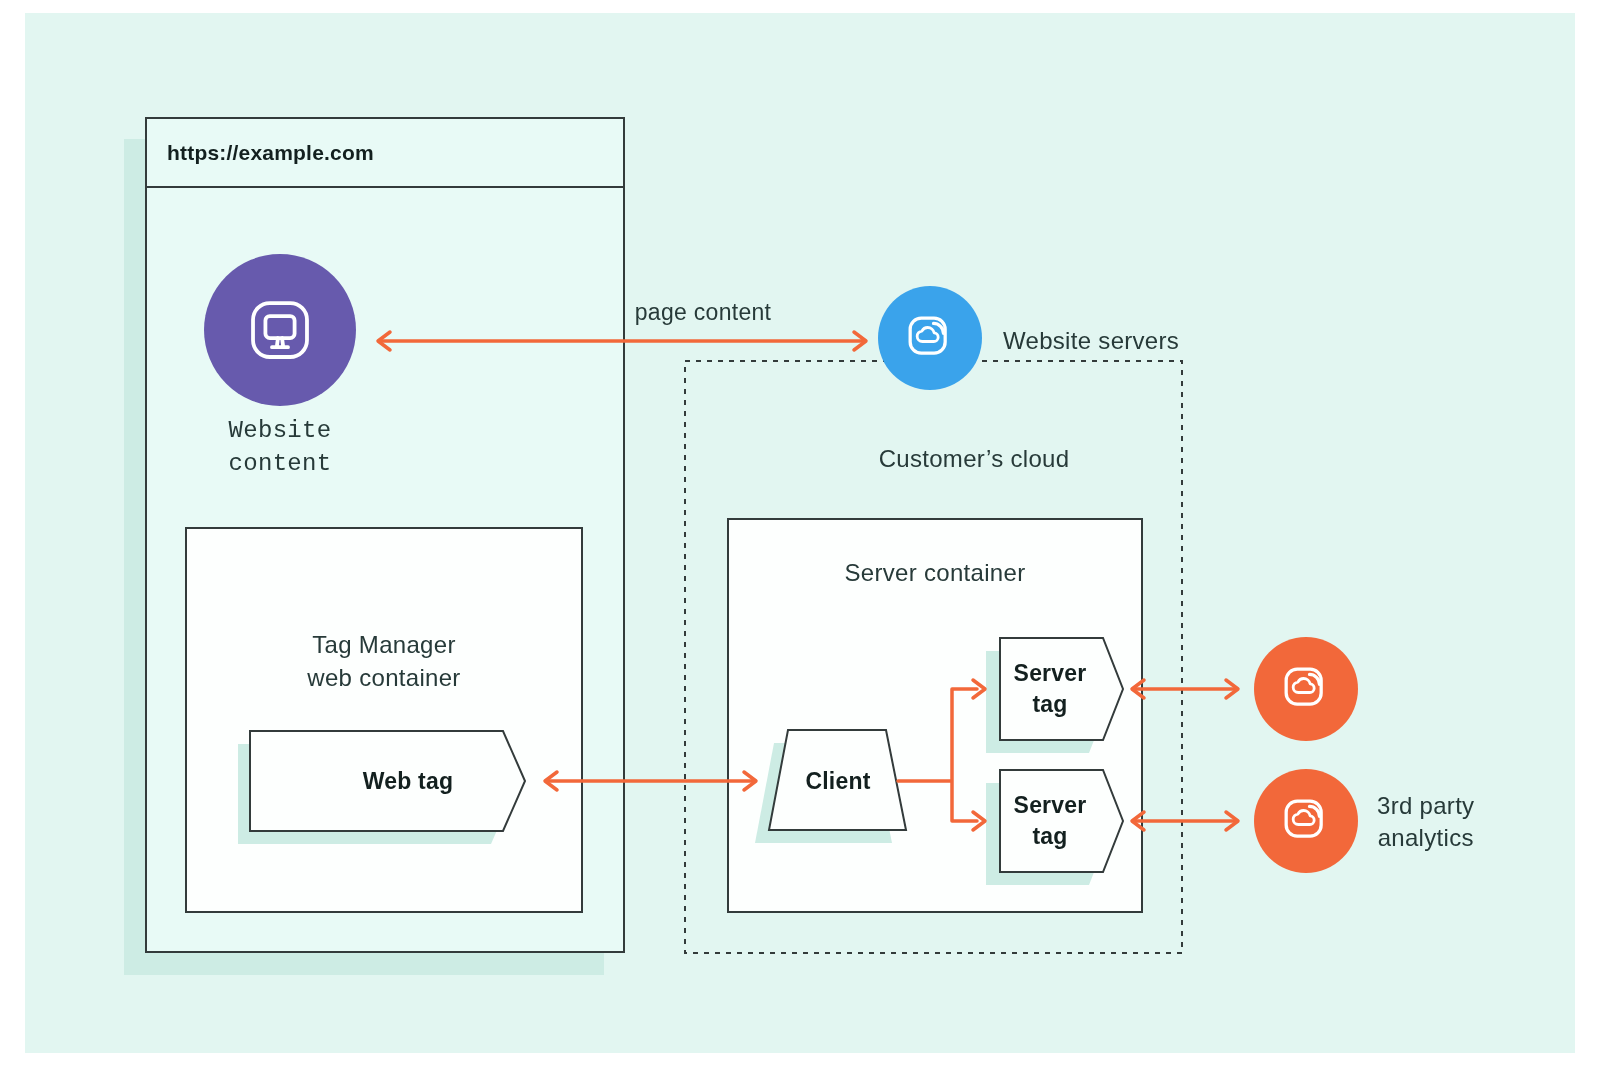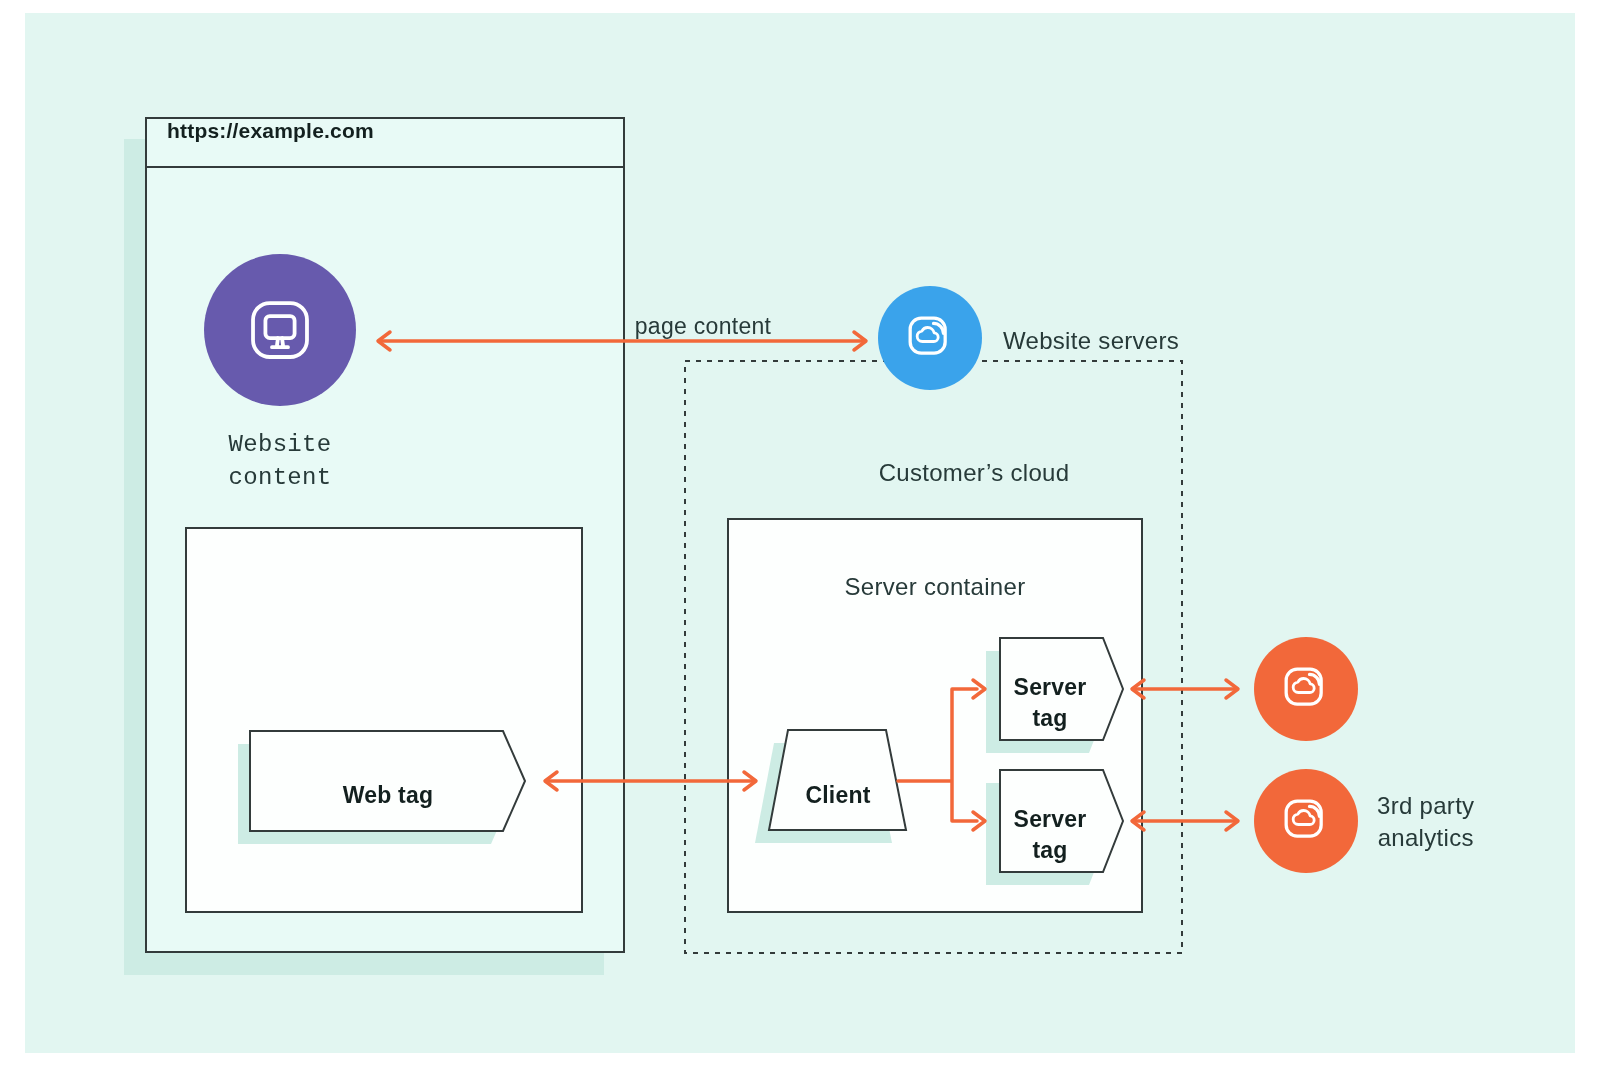--- a/index.html
+++ b/index.html
@@ -9,22 +9,22 @@
     font-family:"Liberation Sans","DejaVu Sans",sans-serif;
     color:#223434;
   }
   .panel{position:absolute;left:25px;top:13px;width:1550px;height:1040px;background:#e2f6f1;}
   .shadow-rect{position:absolute;background:#cdece4;}
   .browser{
     position:absolute;left:145px;top:117px;width:480px;height:836px;
     background:#e8faf6;border:2px solid #333b3b;box-sizing:border-box;
   }
   .browser-titlebar{
-    position:absolute;left:0;top:0;right:0;height:49px;
-    border-bottom:2px solid #333b3b;display:flex;align-items:flex-start;
+    position:absolute;left:0;top:0;right:0;height:69px;
+    border-bottom:2px solid #333b3b;display:flex;align-items:center;
     padding-left:20px;box-sizing:border-box;
   }
   .url-text{font-size:21px;font-weight:bold;color:#13201f;letter-spacing:.2px;}
   .whitebox{
     position:absolute;background:#fdfffe;border:2px solid #333b3b;box-sizing:border-box;
   }
   .tag-manager-box{left:185px;top:527px;width:398px;height:386px;}
   .server-container-box{left:727px;top:518px;width:416px;height:395px;}
   .svg-layer{position:absolute;left:0;top:0;z-index:5;}
   .badge{
@@ -32,21 +32,21 @@
     z-index:6;
   }
   .badge-purple{left:204px;top:254px;width:152px;height:152px;background:#675aad;}
   .badge-blue{left:878px;top:286px;width:104px;height:104px;background:#3aa3eb;}
   .badge-orange-1{left:1254px;top:637px;width:104px;height:104px;background:#f2683a;}
   .badge-orange-2{left:1254px;top:769px;width:104px;height:104px;background:#f2683a;}
   .label{
     position:absolute;z-index:7;font-size:24px;line-height:33px;color:#273a39;
     white-space:pre-line;letter-spacing:.3px;
   }
-  .label.center{transform:translate(-50%,-50%);text-align:center;margin-top:14px;}
+  .label.center{transform:translate(-50%,-50%);text-align:center;}
   .label.vcenter{transform:translateY(-50%);text-align:center;}
   .label.bold{font-weight:bold;color:#13201f;font-size:23px;line-height:31px;letter-spacing:.2px;text-align:center;}
 </style>
 </head>
 <body>
 
 <div class="stage">
 
   <div class="panel"></div>
 
@@ -156,22 +156,24 @@
 content</div>
 
   <div class="label center" style="left:703px;top:312px;font-size:23px;">page content</div>
 
   <div class="label vcenter" style="left:1003px;top:340px;">Website servers</div>
 
   <div class="label center" style="left:974px;top:458px;">Customer’s cloud</div>
 
   <div class="label center" style="left:935px;top:572px;">Server container</div>
 
+  <div class="label center" style="left:384px;top:661px;">Tag Manager
+web container</div>
 
-  <div class="label center bold" style="left:388px;top:781px;">Web tag</div>
+  <div class="label center bold" style="left:408px;top:781px;">Web tag</div>
 
   <div class="label center bold" style="left:838px;top:781px;">Client</div>
 
   <div class="label center bold" style="left:1050px;top:689px;">Server
 tag</div>
 
   <div class="label center bold" style="left:1050px;top:821px;">Server
 tag</div>
 
 

